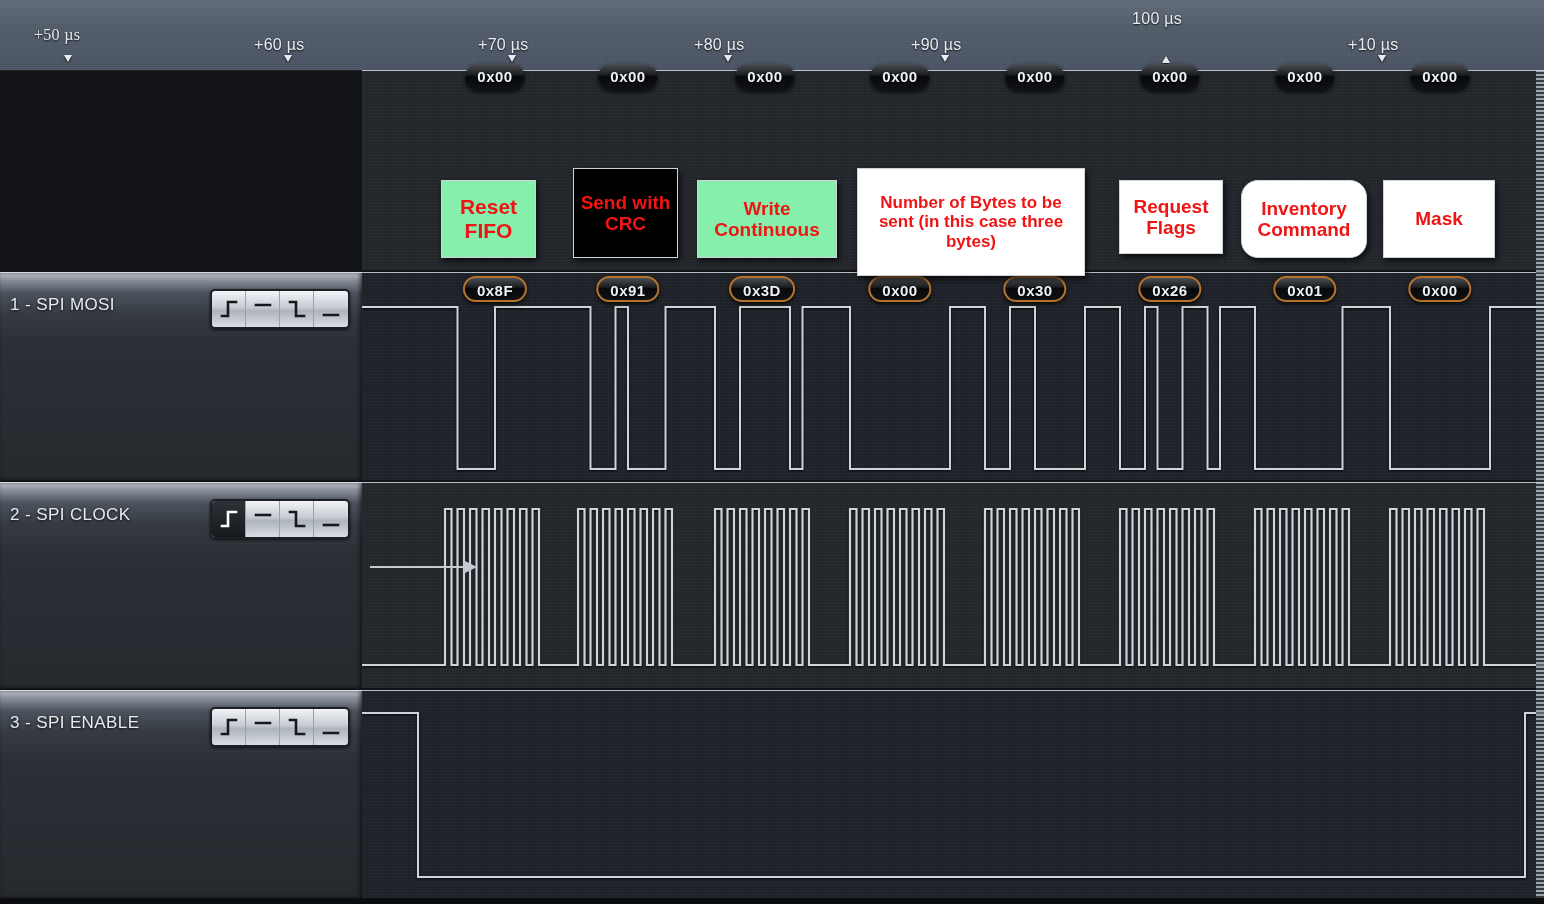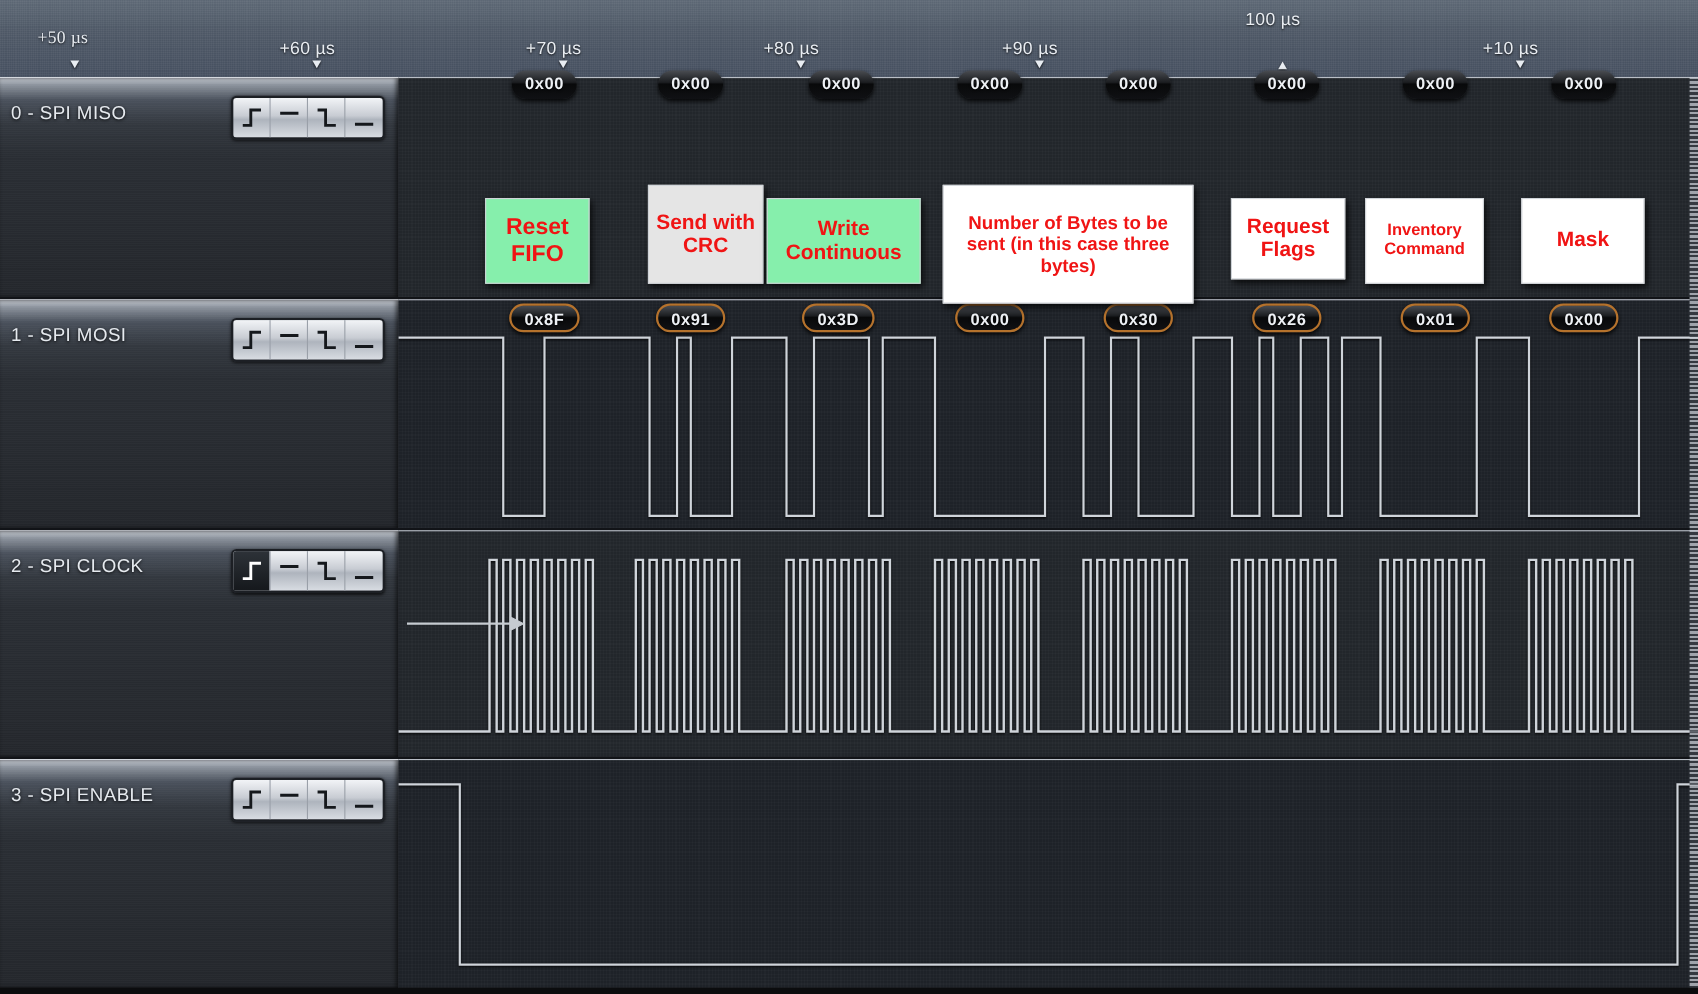--- a/index.html
+++ b/index.html
@@ -137,45 +137,20 @@
       <div class="tick-label" style="left: 911px; top: 36px;">+90 µs</div>
       <div class="tick-arrow" style="left: 941px; top: 55px;"></div>
       <div class="tick-label" style="left: 1132px; top: 10px;">100 µs</div>
       <div class="tick-arrow" style="left: 1162px; top: 56px; border-top-width: 0px; border-bottom: 7px solid rgb(233, 237, 242);"></div>
       <div class="tick-label" style="left: 1348px; top: 36px;">+10 µs</div>
       <div class="tick-arrow" style="left: 1378px; top: 55px;"></div>
     </div>
 
   <div class="lane" id="lane0" style="top:70px;height:200px;">
     <div class="lane-body"></div>
-    <div class="lane-head">
-      <div class="lane-name">0 - SPI MISO</div>
-      <div class="trig-group" id="trig0">
-          <div class="trig-btn">
-            <svg width="20" height="26" viewBox="0 0 20 26">
-              <path d="M3 20 L9 20 L9 6 L17 6"></path>
-            </svg>
-          </div>
-          <div class="trig-btn">
-            <svg width="20" height="26" viewBox="0 0 20 26">
-              <path d="M3 9 L17 9"></path>
-            </svg>
-          </div>
-          <div class="trig-btn">
-            <svg width="20" height="26" viewBox="0 0 20 26">
-              <path d="M3 6 L9 6 L9 20 L17 20"></path>
-            </svg>
-          </div>
-          <div class="trig-btn">
-            <svg width="20" height="26" viewBox="0 0 20 26">
-              <path d="M3 19 L17 19"></path>
-            </svg>
-          </div>
-        </div>
-    </div>
   </div>
 
   <div class="lane" id="lane1" style="top:272px;height:208px;">
     <div class="lane-body alt">
         <svg class="wave-svg" width="1182" height="208">
           <path d="M 0 34 L 95.5 34 L 95.5 196 L 133.0 196 L 133.0 34 L 228.5 34 L 228.5 196 L 253.5 196 L 253.5 34 L 266.0 34 L 266.0 196 L 303.5 196 L 303.5 34 L 353.0 34 L 353.0 196 L 378.0 196 L 378.0 34 L 428.0 34 L 428.0 196 L 440.5 196 L 440.5 34 L 488.0 34 L 488.0 196 L 588.0 196 L 588.0 34 L 623.0 34 L 623.0 196 L 648.0 196 L 648.0 34 L 673.0 34 L 673.0 196 L 723.0 196 L 723.0 34 L 758.0 34 L 758.0 196 L 783.0 196 L 783.0 34 L 795.5 34 L 795.5 196 L 820.5 196 L 820.5 34 L 845.5 34 L 845.5 196 L 858.0 196 L 858.0 34 L 893.0 34 L 893.0 196 L 980.5 196 L 980.5 34 L 1028.0 34 L 1028.0 196 L 1128.0 196 L 1128.0 34 L 1182 34"></path>
         </svg>
       </div>
     <div class="lane-head">
       <div class="lane-name">1 - SPI MOSI</div>
@@ -285,25 +260,25 @@
       <div class="bubble mosi" style="left: 628px; top: 276px;">0x91</div>
       <div class="bubble mosi" style="left: 762px; top: 276px;">0x3D</div>
       <div class="bubble mosi" style="left: 900px; top: 276px;">0x00</div>
       <div class="bubble mosi" style="left: 1035px; top: 276px;">0x30</div>
       <div class="bubble mosi" style="left: 1170px; top: 276px;">0x26</div>
       <div class="bubble mosi" style="left: 1305px; top: 276px;">0x01</div>
       <div class="bubble mosi" style="left: 1440px; top: 276px;">0x00</div>
     </div>
   <div id="overlay-annots">
       <div class="annot" style="left: 441px; top: 180px; width: 95px; height: 78px; font-size: 21px; color: rgb(240, 20, 20); background: #86efac;">Reset FIFO</div>
-      <div class="annot" style="left: 573px; top: 168px; width: 105px; height: 90px; font-size: 19px; color: rgb(240, 20, 20); background: #e5e5e5; margin-left: 16px;">Send with CRC</div>
+      <div class="annot" style="left: 573px; top: 168px; width: 105px; height: 90px; font-size: 19px; color: rgb(240, 20, 20); background: #000000;">Send with CRC</div>
       <div class="annot" style="left: 697px; top: 180px; width: 140px; height: 78px; font-size: 19px; color: rgb(240, 20, 20); background: #86efac;">Write Continuous</div>
       <div class="annot" style="left: 857px; top: 168px; width: 228px; height: 108px; font-size: 17px; color: rgb(240, 20, 20); background: rgb(255, 255, 255);">Number of Bytes to be sent (in this case three bytes)</div>
       <div class="annot" style="left: 1119px; top: 180px; width: 104px; height: 74px; font-size: 19px; color: rgb(240, 20, 20); background: rgb(255, 255, 255);">Request Flags</div>
-      <div class="annot" style="left: 1241px; top: 180px; width: 108px; height: 78px; font-size: 15px; color: rgb(240, 20, 20); background: rgb(255, 255, 255);">Inventory Command</div>
+      <div class="annot" style="left: 1241px; top: 180px; width: 126px; height: 78px; font-size: 19px; color: rgb(240, 20, 20); background: rgb(255, 255, 255); border-radius: 17px;">Inventory Command</div>
       <div class="annot" style="left: 1383px; top: 180px; width: 112px; height: 78px; font-size: 19px; color: rgb(240, 20, 20); background: rgb(255, 255, 255);">Mask</div>
     </div>
 
   <svg id="clk-arrow" width="110" height="22" style="left:368px;top:556px;">
     <line x1="2" y1="11" x2="96" y2="11" stroke-width="2"></line>
     <polygon points="96,5 108,11 96,17"></polygon>
   </svg>
 
   <div id="right-edge"></div>
   <div id="bottom-bar"></div>

